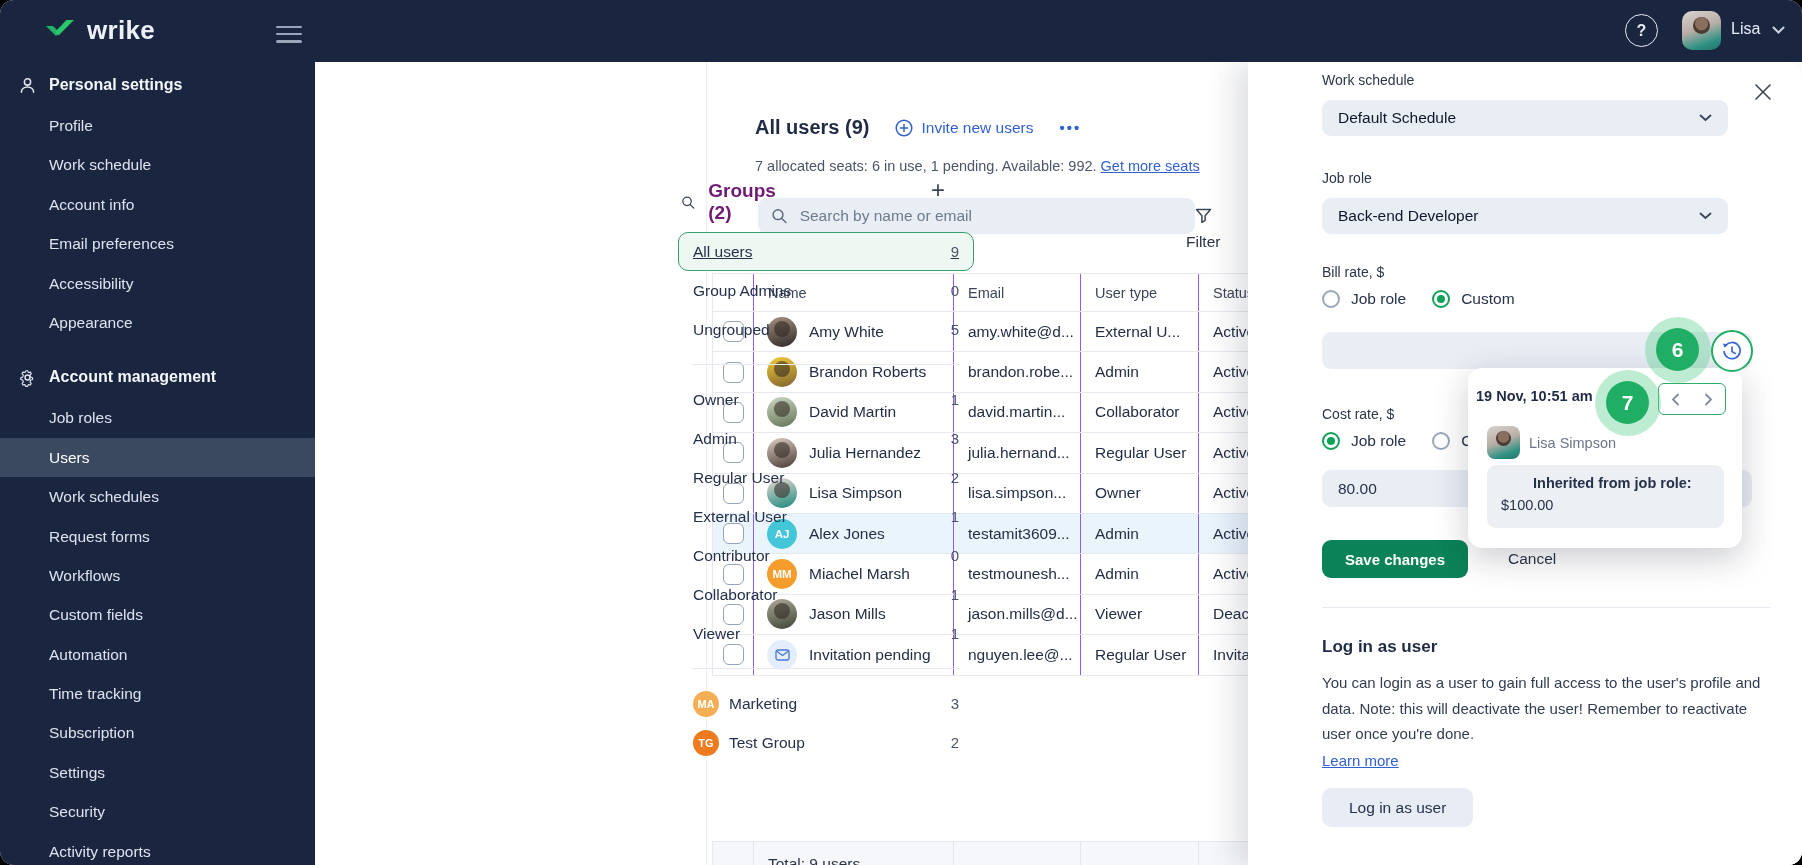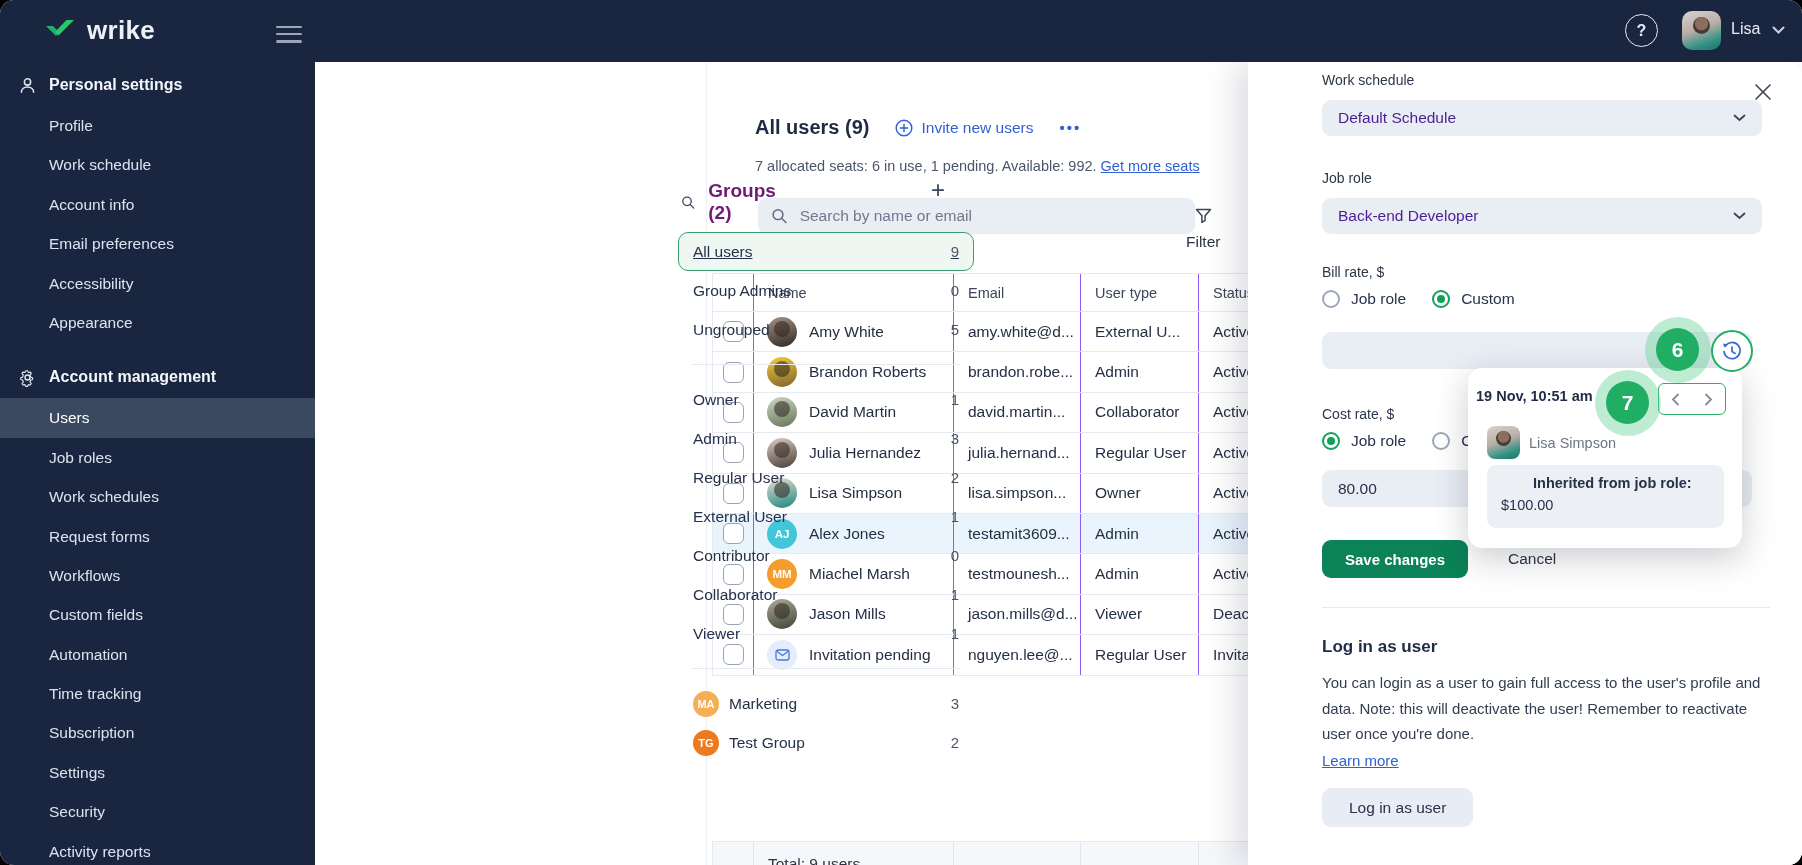--- a/index.html
+++ b/index.html
@@ -72,21 +72,21 @@
   .uavatar.photo::before{content:"";position:absolute;left:7px;top:4px;width:16px;height:16px;border-radius:50%;background:rgba(42,34,30,.55);}
   .uavatar.envelope{background:#E3EDFB;}
   .total-row{position:absolute;left:5px;top:779px;width:1090px;height:44px;background:#F5F7FA;border-top:1px solid #E6E9EF;border-left:1px solid #E6E9EF;display:grid;grid-template-columns:41px 200px 127px 118px 220px;}
   .total-row > div{border-right:1px solid #E2E6ED;display:flex;align-items:center;padding-left:14px;font-size:15.5px;color:#2B3445;box-sizing:border-box;}
 
   
   .drawer{position:absolute;left:1248px;top:62px;width:554px;height:803px;background:#fff;z-index:30;
     box-shadow:-12px 0 32px rgba(16,24,40,.14);border-top-right-radius:14px;}
   .dw{position:absolute;left:74px;width:430px;}
   .field-label{font-size:14px;color:#2B3648;}
-  .dselect{height:36px;background:#E9EDF4;border-radius:9px;display:flex;align-items:center;padding:4px 16px;box-sizing:border-box;font-size:15.5px;color:#4c1d95;cursor:pointer;justify-content:space-between;width:440px;}
+  .dselect{height:36px;background:#E9EDF4;border-radius:9px;display:flex;align-items:center;padding:4px 16px;box-sizing:border-box;font-size:15.5px;color:#0f172a;cursor:pointer;justify-content:space-between;width:406px;}
   .close-x{position:absolute;left:505px;top:20px;width:20px;height:20px;cursor:pointer;}
   .close-x svg{display:block;}
   .radio-row{display:flex;align-items:center;gap:26px;}
   .radio{display:flex;align-items:center;gap:11px;font-size:15.5px;color:#26314A;cursor:pointer;}
   .rdot{width:18px;height:18px;border-radius:50%;border:2px solid #9AA6BA;box-sizing:border-box;background:#fff;position:relative;}
   .radio.on .rdot{border-color:#0FA257;}
   .radio.on .rdot::after{content:"";position:absolute;left:3px;top:3px;width:8px;height:8px;border-radius:50%;background:#0FA257;}
   .dinput{width:430px;height:37px;background:#E9EDF4;border:none;border-radius:9px;padding:0 16px;box-sizing:border-box;font-size:15.5px;color:#26314A;outline:none;font-family:inherit;}
   .save-btn{position:absolute;left:74px;top:478px;width:146px;height:38px;background:#0B8257;border:none;border-radius:9px;color:#fff;font-size:15px;font-weight:600;font-family:inherit;cursor:pointer;}
   .cancel-btn{position:absolute;left:248px;top:478px;height:38px;line-height:38px;font-size:15.5px;color:#2B3648;cursor:pointer;padding:0 12px;}
@@ -162,22 +162,22 @@
       <div class="side-gap"></div>
       <div class="side-section-header">
         <span class="sicon">
           <svg width="19" height="19" viewBox="0 0 20 20">
             <circle cx="10" cy="10" r="2.6" fill="none" stroke="#DFE5EE" stroke-width="1.5"></circle>
             <path d="M10 2.2l1 2.1 2.3-.5 1 1.7-1.5 1.8.8 2.2 2.2.7v2l-2.2.7-.8 2.2 1.5 1.8-1 1.7-2.3-.5-1 2.1h-2l-1-2.1-2.3.5-1-1.7 1.5-1.8-.8-2.2-2.2-.7v-2l2.2-.7.8-2.2L3.7 5.5l1-1.7 2.3.5 1-2.1z" fill="none" stroke="#DFE5EE" stroke-width="1.3" stroke-linejoin="round" transform="scale(0.92) translate(0.9,0.9)"></path>
           </svg>
         </span>
         <span>Account management</span>
       </div>
+      <div class="side-item">Job roles</div>
       <div class="side-item selected">Users</div>
-      <div class="side-item">Job roles</div>
       <div class="side-item">Work schedules</div>
       <div class="side-item">Request forms</div>
       <div class="side-item">Workflows</div>
       <div class="side-item">Custom fields</div>
       <div class="side-item">Automation</div>
       <div class="side-item">Time tracking</div>
       <div class="side-item">Subscription</div>
       <div class="side-item">Settings</div>
       <div class="side-item">Security</div>
       <div class="side-item">Activity reports</div>

